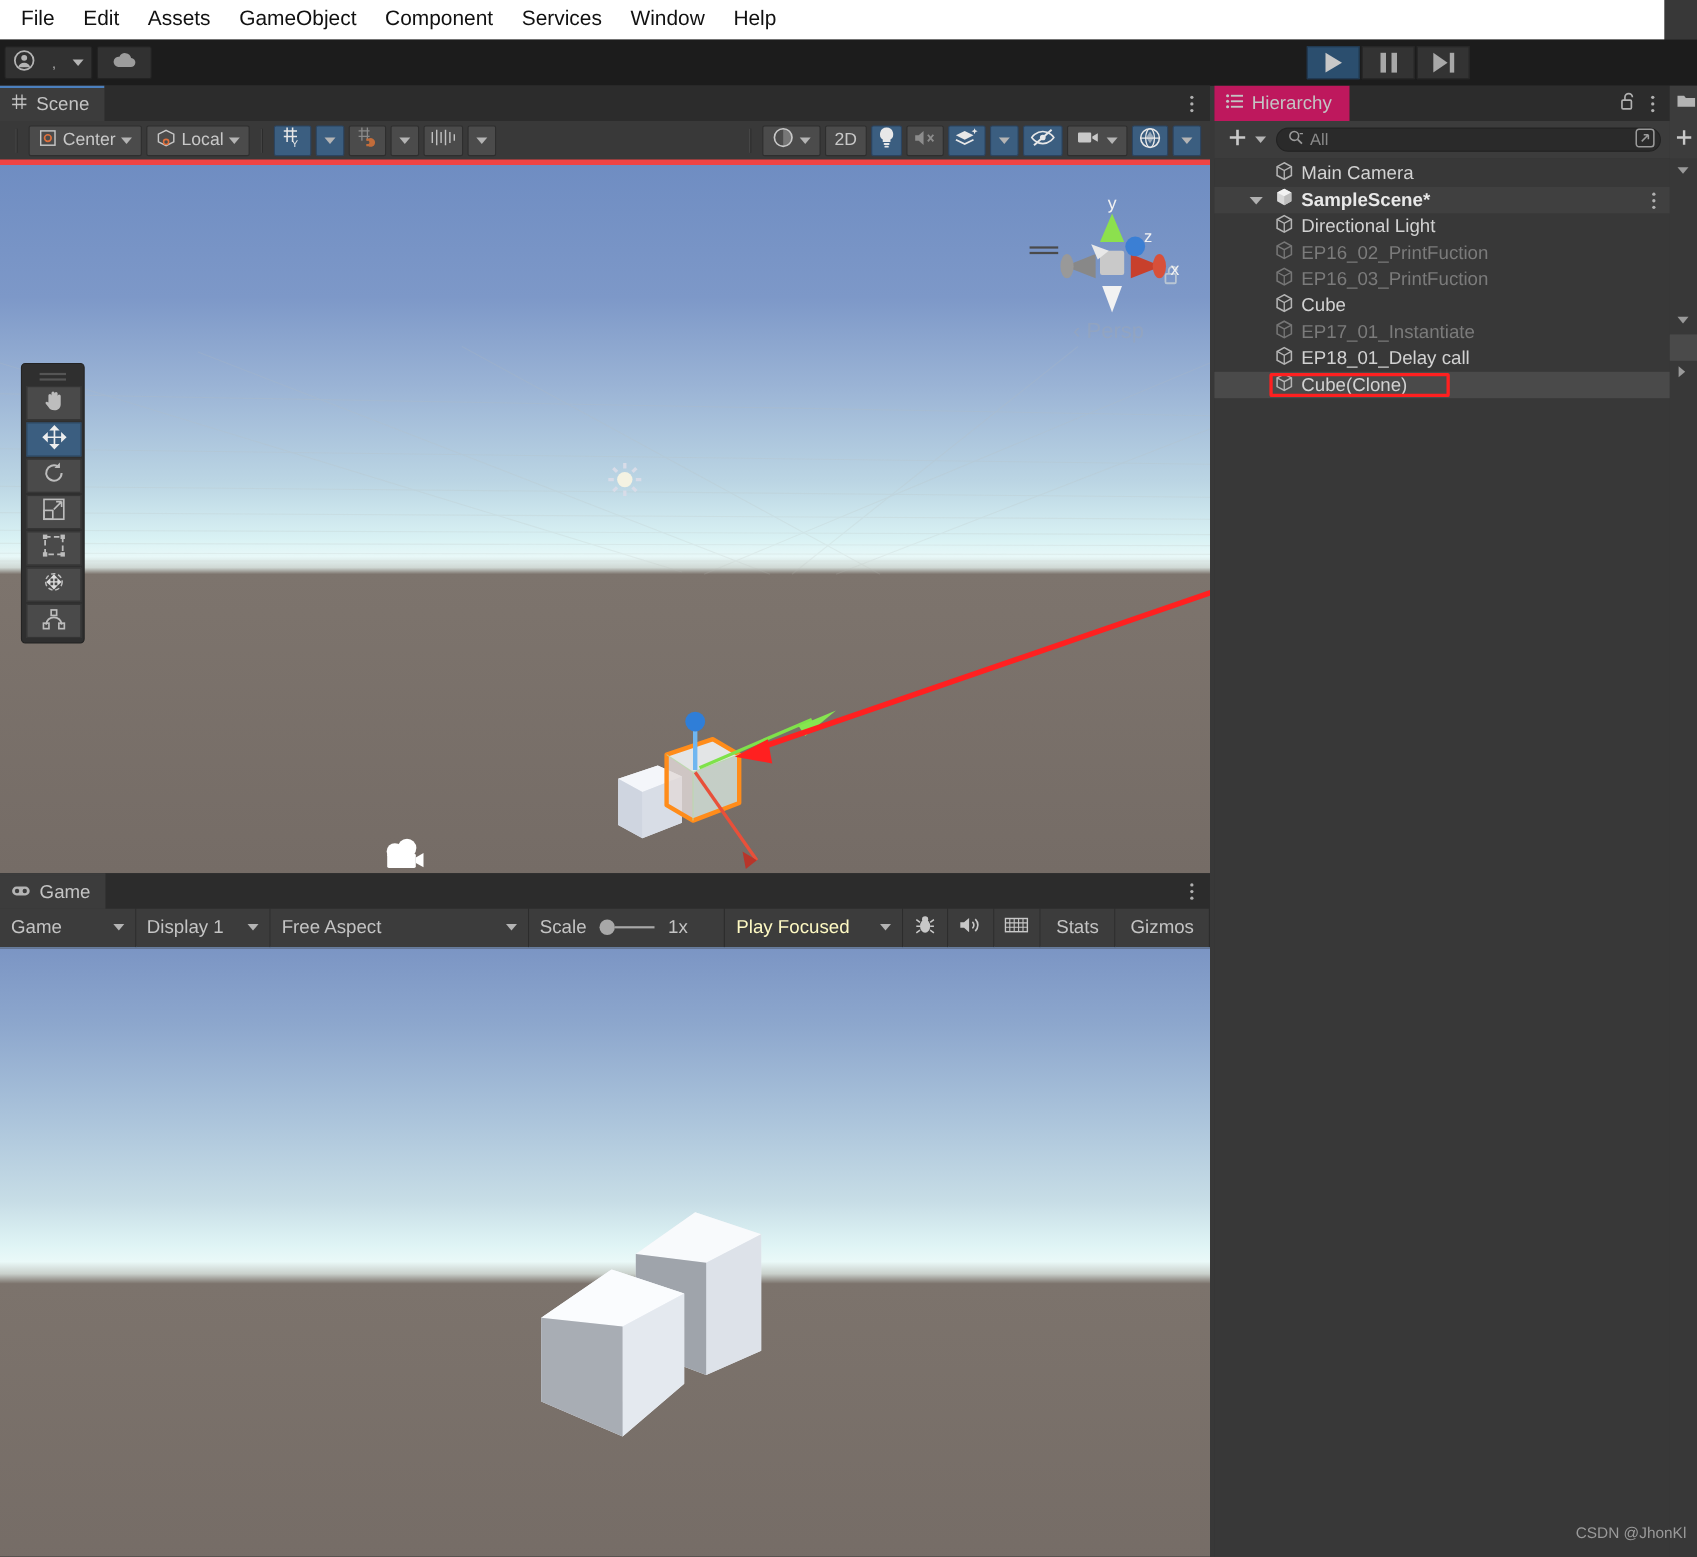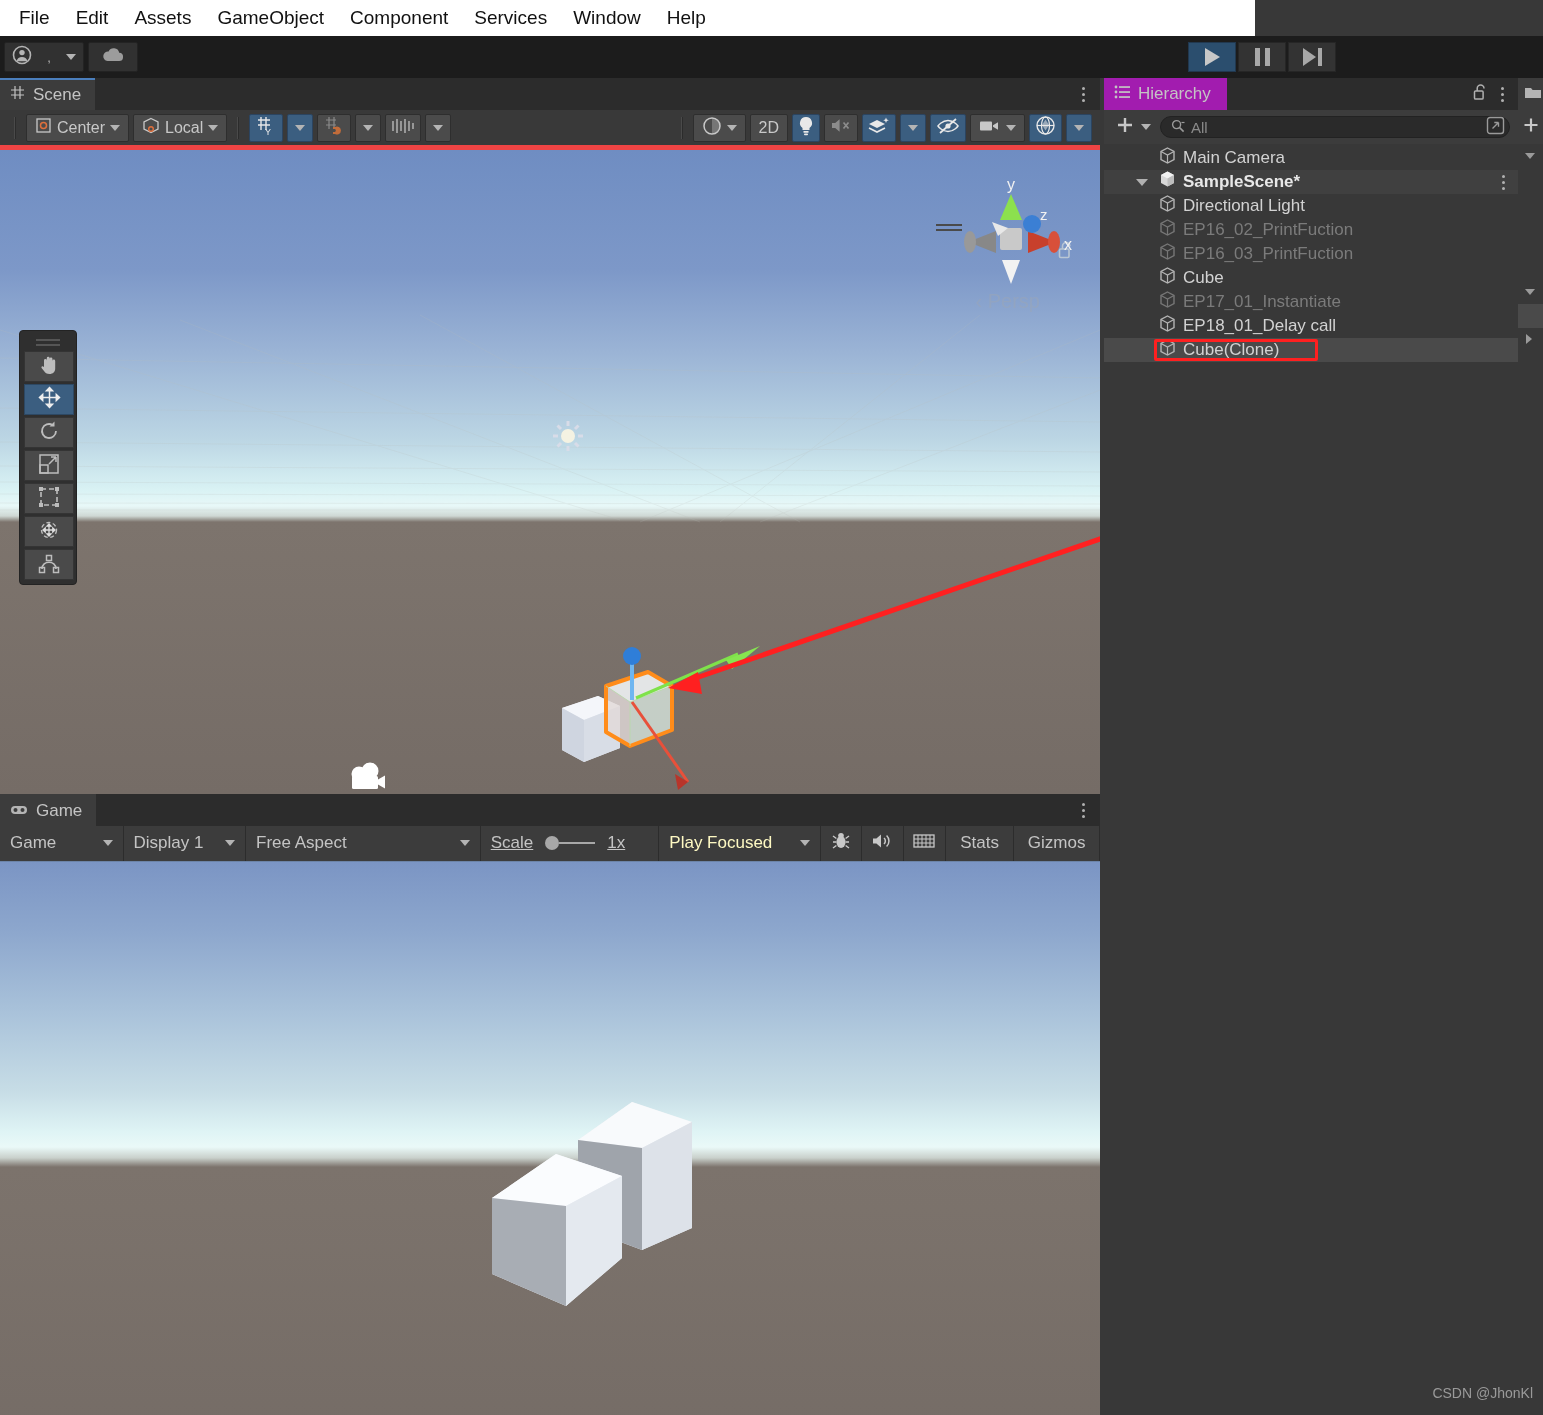--- a/index.html
+++ b/index.html
@@ -6,21 +6,21 @@
   html, body {
     width: 1543px; height: 1415px;
     background: #383838;
     font-family: "Liberation Sans", sans-serif;
     overflow: hidden;
   }
   .app { position: relative; width: 1543px; height: 1415px; background: #383838; }
 
   
   .menubar {
-    position: absolute; left: 0; top: 0; width: 1255px; height: 36px;
+    position: absolute; left: 0; top: 0; width: 1513px; height: 36px;
     background: #ffffff; display: flex; align-items: center; padding-left: 6px;
   }
   .menubar .mi {
     font-size: 19px; color: #111; padding: 2px 13px; line-height: 26px;
     white-space: nowrap; cursor: default;
   }
 
   
   .toolbar {
     position: absolute; left: 0; top: 36px; width: 1543px; height: 42px;
@@ -125,21 +125,21 @@
     position:absolute; inset:0;
     background: linear-gradient(to bottom,
       #7b95c4 0px, #8da7cd 70px, #a9c2da 150px, #c7dde6 230px,
       #dff4f5 270px, #eaf9f8 285px, #c9d0cb 296px, #7c736c 305px, #756c66 583px);
   }
 
   
   .hier-panel { position: absolute; left: 1104px; top: 78px; width: 414px; height: 1337px; background: #383838; }
   .hier-tabrow { height: 32px; display:flex; align-items:flex-end; background:#2c2c2c; }
   .hier-tab {
-    height: 32px; background: #a21caf; display:flex; align-items:center; gap:8px;
+    height: 32px; background: #be185d; display:flex; align-items:center; gap:8px;
     padding: 0 16px 0 10px; color:#c4c4c4; font-size:17px; cursor:pointer;
   }
   .hier-tabrest { flex:1; height:32px; background:#2c2c2c; display:flex; align-items:center; justify-content:flex-end; gap:8px; padding-right:9px; }
   .hier-toolbar { height: 34px; background:#3c3c3c; display:flex; align-items:center; gap:6px; padding: 0 8px; }
   .plus-btn { display:flex; align-items:center; gap:6px; cursor:pointer; padding: 2px 3px; }
   .search-box {
     flex:1; height: 22px; background:#2a2a2a; border:1px solid #222; border-radius: 11px;
     display:flex; align-items:center; gap:6px; padding: 0 4px 0 10px;
     color:#8a8a8a; font-size:15px;
   }
@@ -595,21 +595,21 @@
         <span class="caret-d"></span>
       </div>
       <div class="gtb dd" style="width:126px;">
         <span>Display 1</span>
         <span class="caret-d"></span>
       </div>
       <div class="gtb dd" style="width:242px;">
         <span>Free Aspect</span>
         <span class="caret-d"></span>
       </div>
-      <div class="gtb" style="width:184px;gap:12px;text-decoration:underline;">
+      <div class="gtb" style="width:184px;gap:12px;">
         <span>Scale</span>
         <span style="display:flex;align-items:center;">
           <span style="display:block;width:14px;height:14px;border-radius:50%;background:#a8a8a8;"></span>
           <span style="display:block;width:36px;height:2px;background:#a8a8a8;"></span>
         </span>
         <span>1x</span>
       </div>
       <div class="gtb dd dim" style="width:166px;">
         <span>Play Focused</span>
         <span class="caret-d"></span>

